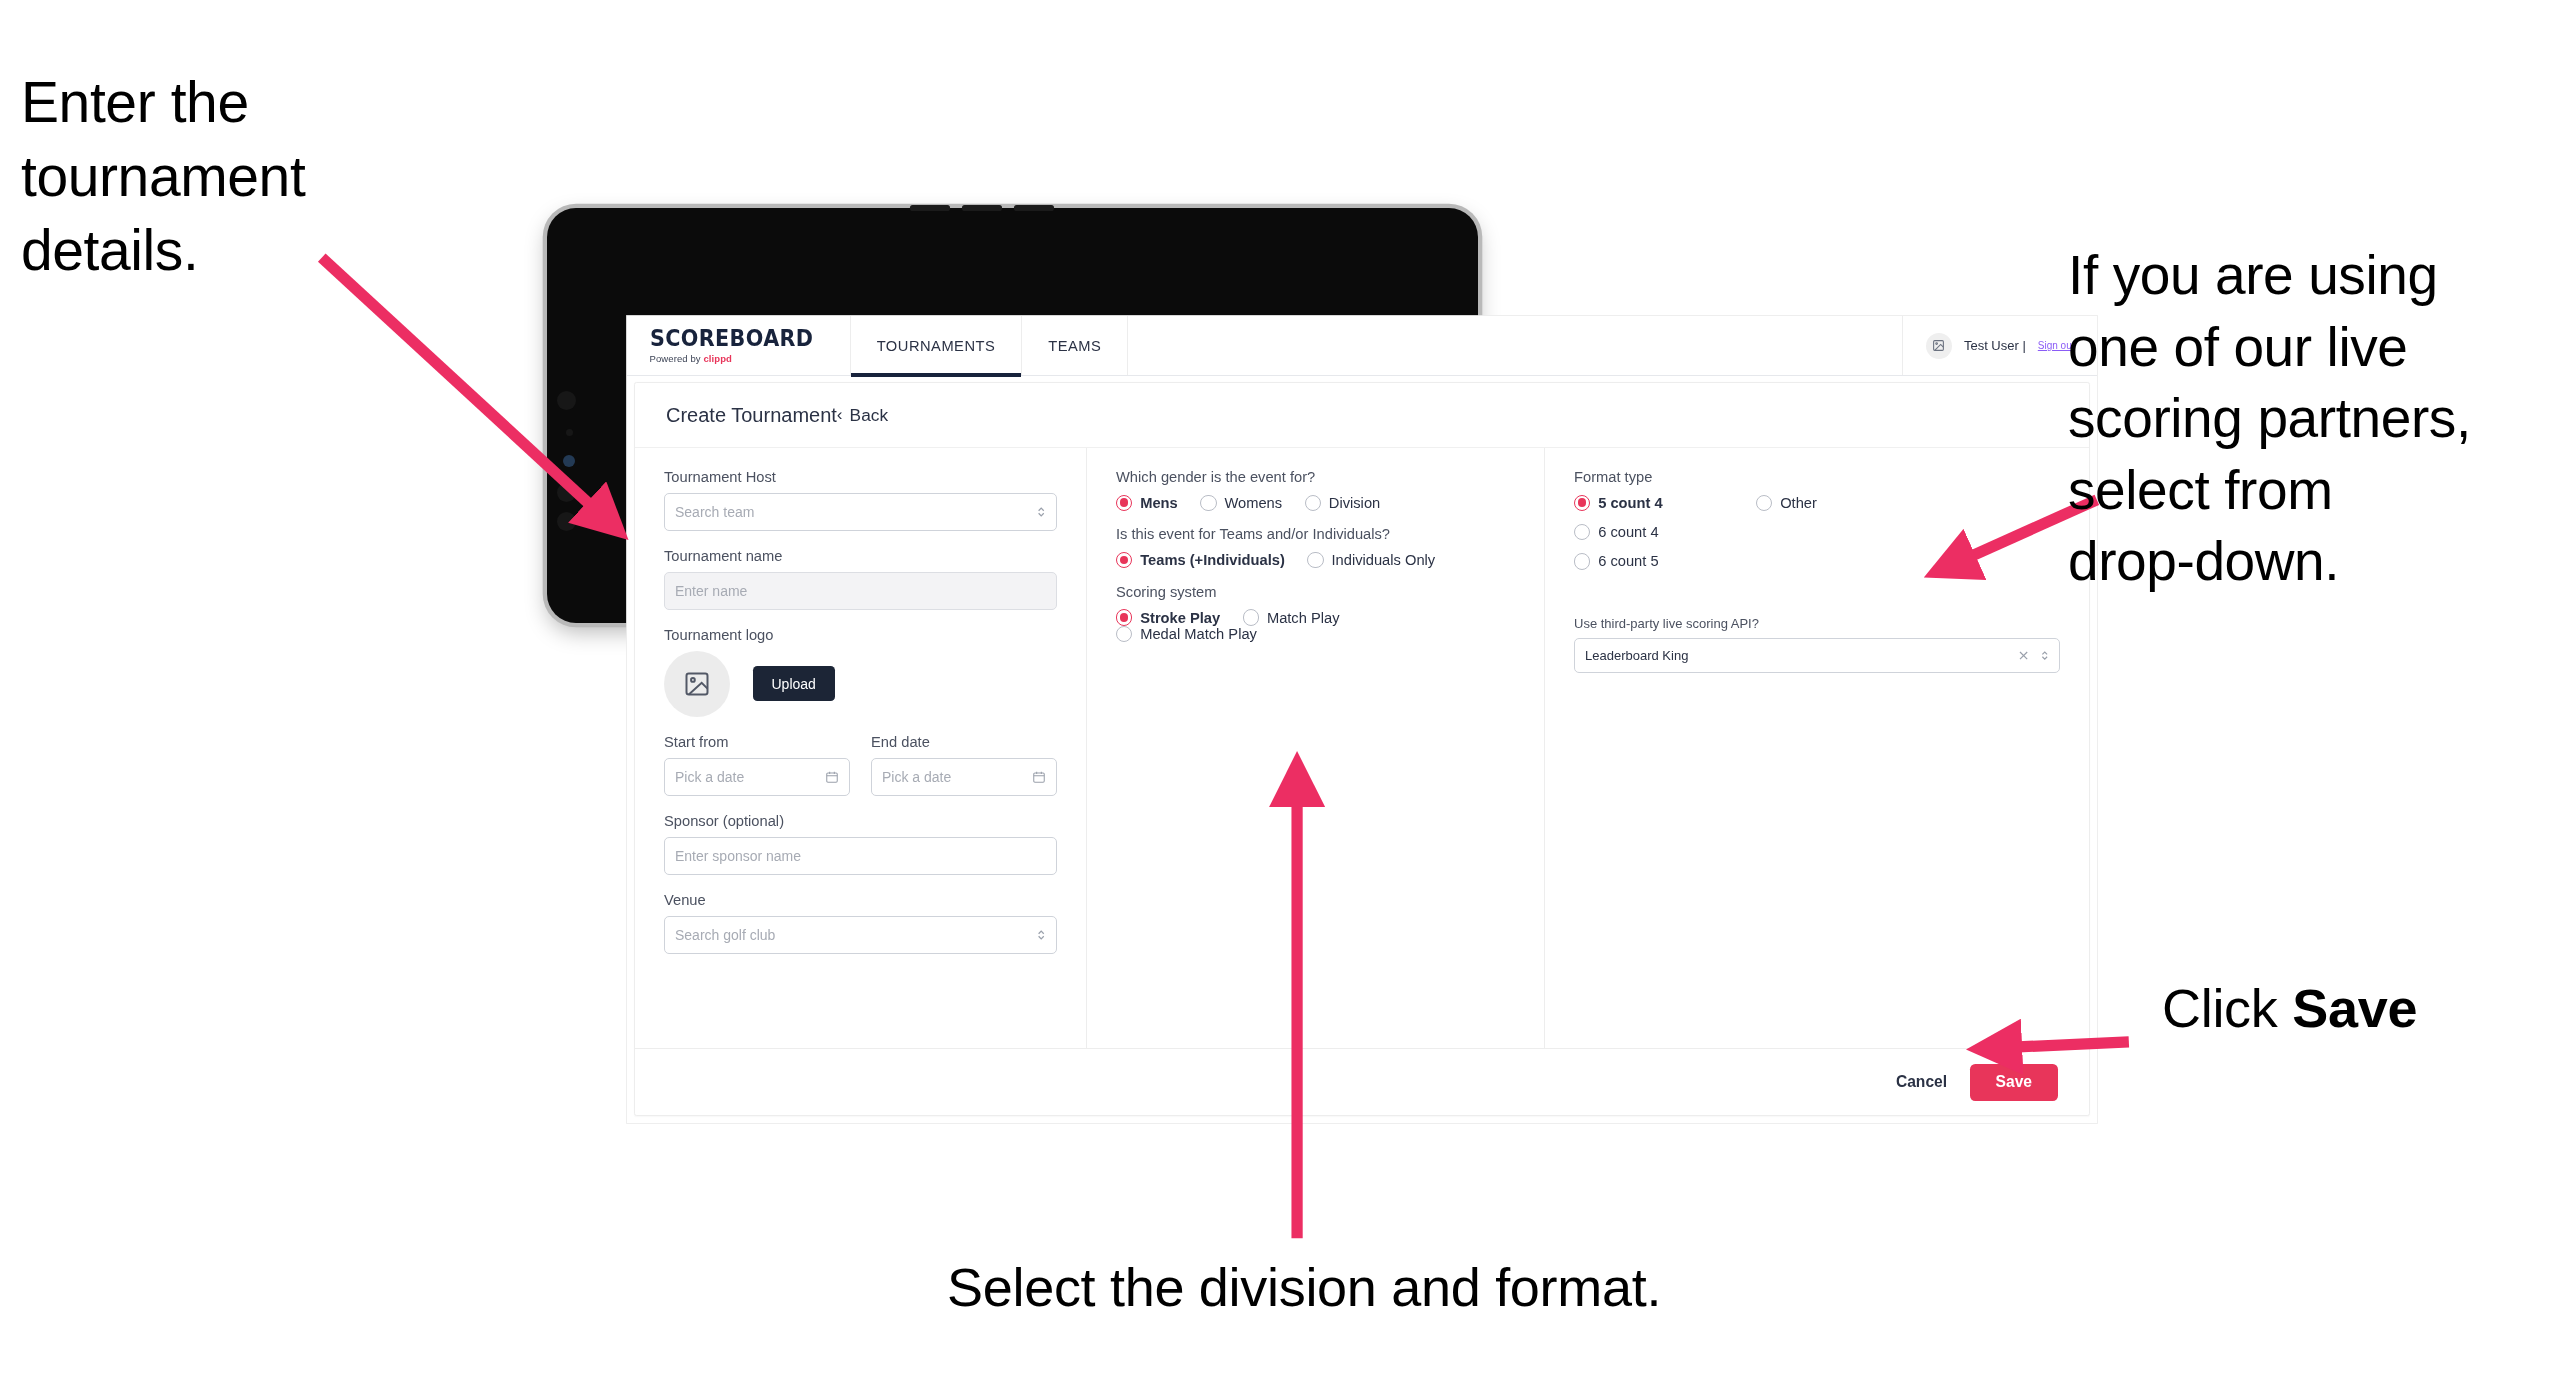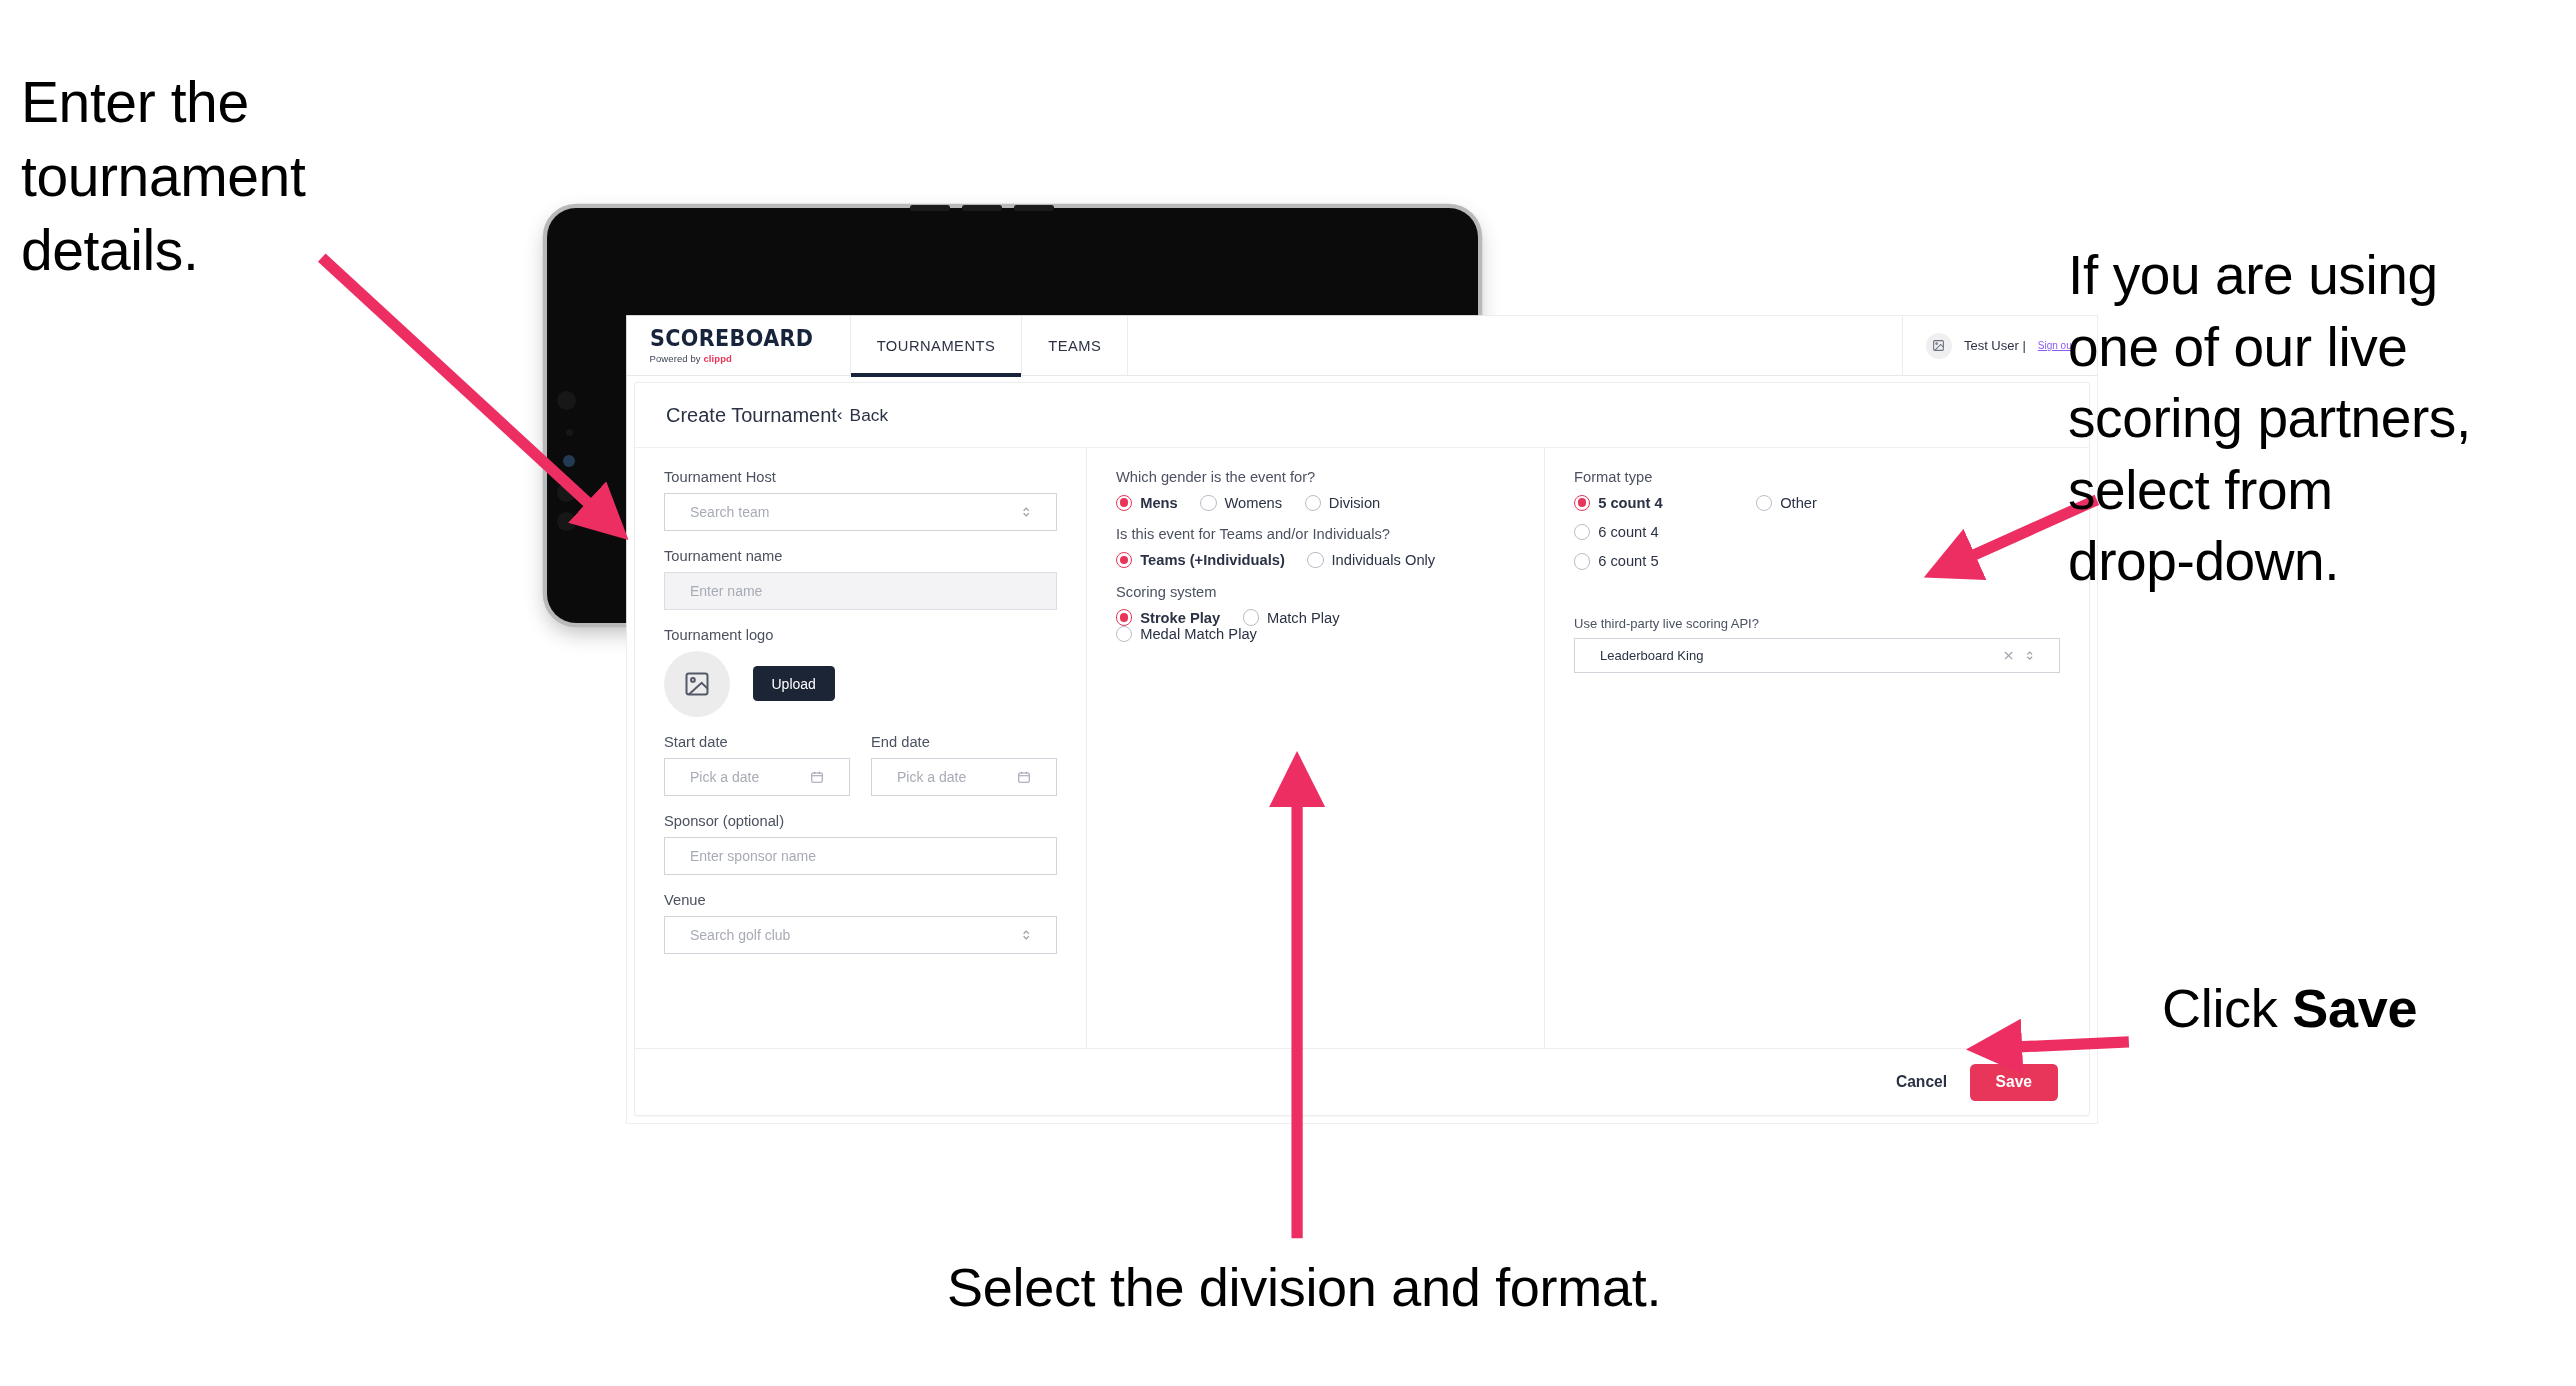--- a/index.html
+++ b/index.html
@@ -177,24 +177,24 @@
     font-size: 14.7px;
     color: #4b5160;
     margin-bottom: 7.8px;
     display: block;
   }
   .input {
     box-sizing: border-box;
     width: 100%;
     height: 38px;
     border: 0.9px solid #cfd3da;
-    border-radius: 0;
+    border-radius: 5px;
     background: #ffffff;
     display: flex; align-items: center;
-    padding: 0 25px;
+    padding: 0 10px;
     font-size: 14px;
     color: #2b3245;
     cursor: text;
   }
   .input.filled-grey { background: #f3f3f5; border-color: #dcdee3; }
   .input .ph { color: #a7abb4; }
   .input .val { color: #2b3245; }
   .input .right-ic { margin-left: auto; display:flex; align-items:center; gap: 10.4px; color: #9aa0ab; }
 
   .two-col { display: flex; gap: 21px; }
@@ -351,21 +351,21 @@
                   <circle cx="8.5" cy="8.5" r="1.6"></circle>
                   <path d="M21 16l-5-5L5 21"></path>
               </svg>
             </div>
             <div class="upload-btn">Upload</div>
           </div>
         </div>
 
         <div class="two-col">
           <div class="field">
-            <span class="flabel">Start date</span>
+            <span class="flabel">Start from</span>
             <div class="input">
               <span class="ph">Pick a date</span>
               <span class="right-ic">
                 <svg class="ic" width="14" height="14" viewBox="0 0 24 24" fill="none" stroke="currentColor" stroke-width="1.8">
                     <rect x="3" y="5" width="18" height="16" rx="2"></rect>
                     <path d="M3 10h18M8 3v4M16 3v4"></path>
                   </svg>
               </span>
             </div>
           </div>

